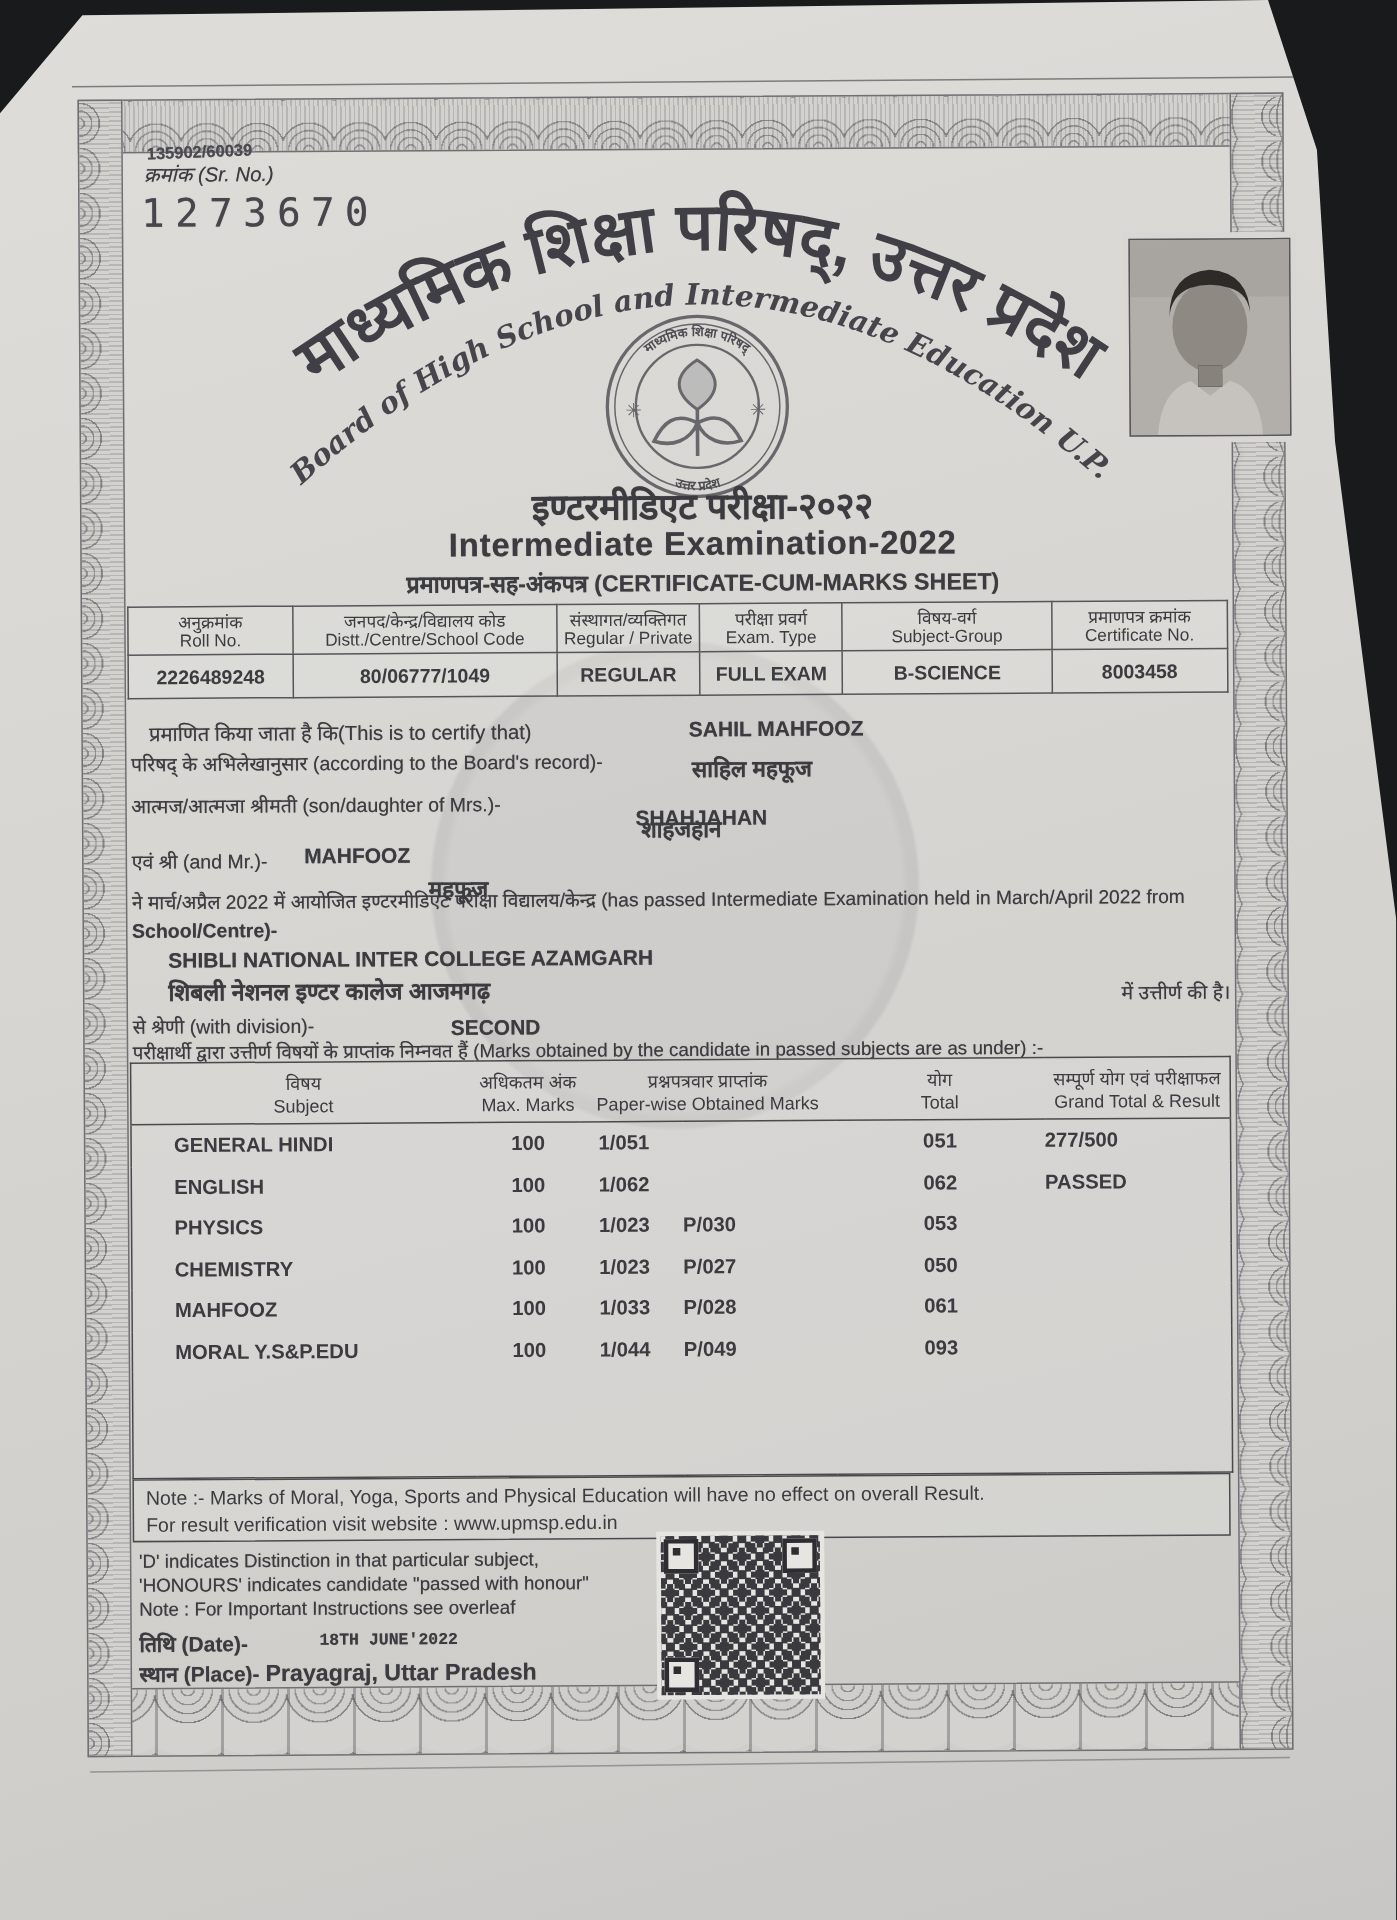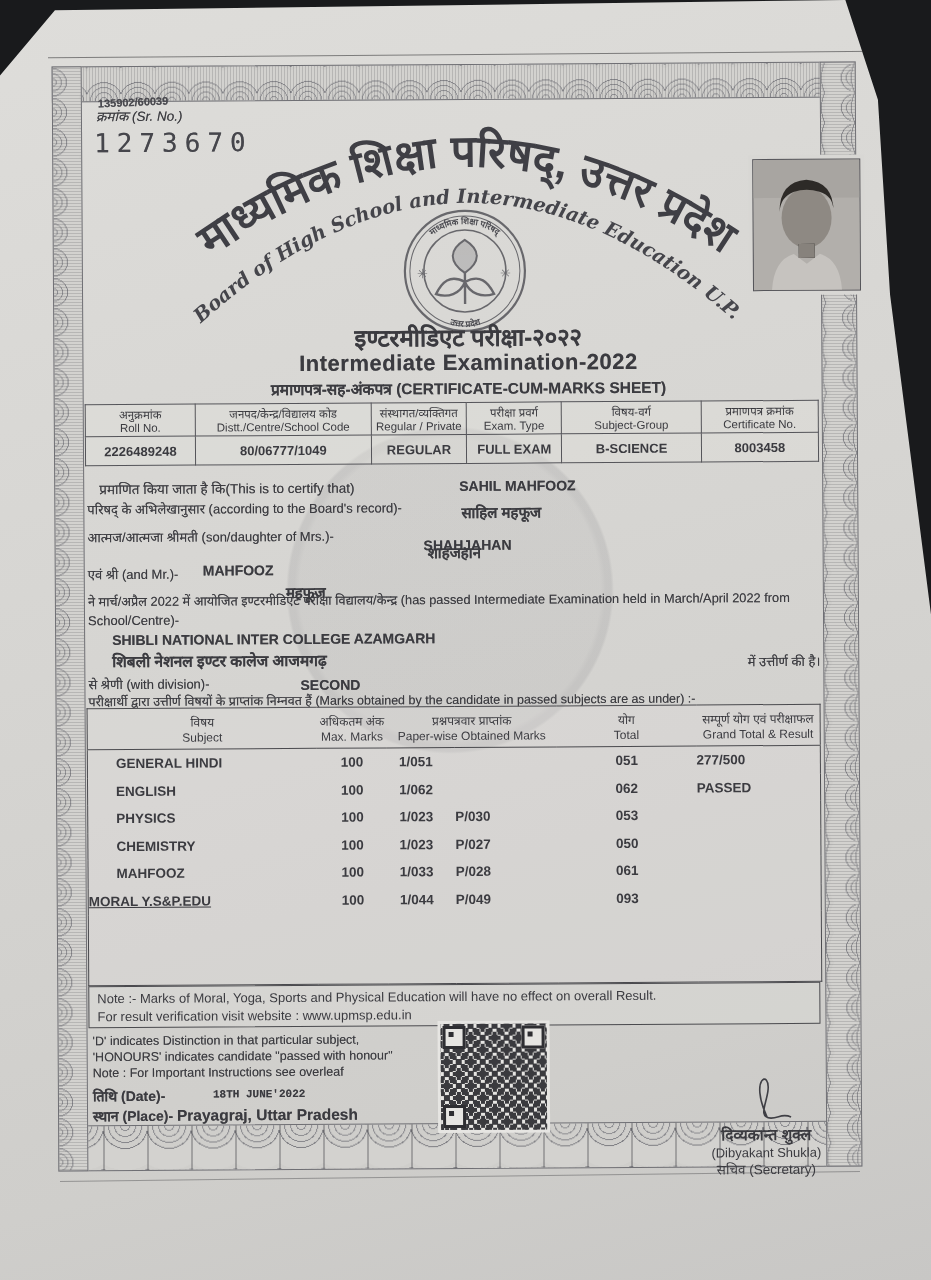--- a/index.html
+++ b/index.html
@@ -181,21 +181,21 @@
 
     <div class="t hi" style="left:33px;top:462px;font-size:13px;">आत्मज/आत्मजा श्रीमती (son/daughter of Mrs.)-</div>
     <div class="t b" style="left:369px;top:457px;font-size:14px;margin-top:16px;">SHAHJAHAN</div>
     <div class="t b hi" style="left:373px;top:478px;font-size:15px;">शाहजहान</div>
 
     <div class="t hi" style="left:33px;top:499px;font-size:13px;">एवं श्री (and Mr.)-</div>
     <div class="t b" style="left:148px;top:497px;font-size:14px;">MAHFOOZ</div>
     <div class="t b hi" style="left:231px;top:517px;font-size:15px;">महफूज</div>
 
     <div class="t hi" style="left:33px;top:526px;font-size:12.8px;">ने मार्च/अप्रैल 2022 में आयोजित इण्टरमीडिएट परीक्षा विद्यालय/केन्द्र (has passed Intermediate Examination held in March/April 2022 from</div>
-    <div class="t" style="left:33px;top:547px;font-size:13px;">School/Centre)-</div>
+    <div class="t" style="left:33px;top:547px;font-size:13px;font-weight:bold;">School/Centre)-</div>
 
     <div class="t b" style="left:57px;top:566px;font-size:14px;">SHIBLI NATIONAL INTER COLLEGE AZAMGARH</div>
     <div class="t b hi" style="left:57px;top:584px;font-size:15.5px;">शिबली नेशनल इण्टर कालेज आजमगढ़</div>
     <div class="t hi" style="left:545px;top:590px;width:220px;text-align:right;font-size:13px;">में उत्तीर्ण की है।</div>
 
     <div class="t hi" style="left:33px;top:609px;font-size:13px;">से श्रेणी (with division)-</div>
     <div class="t b" style="left:245px;top:612px;font-size:14px;">SECOND</div>
     <div class="t hi" style="left:33px;top:627px;font-size:12.5px;">परीक्षार्थी द्वारा उत्तीर्ण विषयों के प्राप्तांक निम्नवत हैं (Marks obtained by the candidate in passed subjects are as under) :-</div>
 
     <table id="marks-table" class="abs">
@@ -249,21 +249,21 @@
       </tr>
       <tr>
         <td class="cl" style="padding-left:28px;">MAHFOOZ</td>
         <td style="text-align:center;">100</td>
         <td class="cl" style="padding-left:12px;">1/033</td>
         <td class="cl">P/028</td>
         <td style="text-align:center;">061</td>
         <td class="cl"></td>
       </tr>
       <tr>
-        <td class="cl" style="text-decoration:underline;">MORAL Y.S&amp;P.EDU</td>
+        <td class="cl" style="padding-left:28px;">MORAL Y.S&amp;P.EDU</td>
         <td style="text-align:center;">100</td>
         <td class="cl" style="padding-left:12px;">1/044</td>
         <td class="cl">P/049</td>
         <td style="text-align:center;">093</td>
         <td class="cl"></td>
       </tr>
       <tr>
             <td colspan="6" style="height:70px;"></td>
           </tr>
     </tbody>
@@ -290,22 +290,14 @@
           <div></div>
         </div>
       <div class="qf" style="right:2px;top:2px;">
           <div></div>
         </div>
       <div class="qf" style="left:2px;bottom:2px;">
           <div></div>
         </div>
     </div>
 
-    <div id="sig-block" class="abs">
-      <svg width="70" height="58" viewBox="0 0 70 58" style="margin-bottom:-6px;">
-        <path d="M 36 50 C 18 10 40 2 37 24 C 35 38 27 50 40 51 C 48 51 51 46 60 50" fill="none" stroke="#3f3f45" stroke-width="1.6"></path>
-      </svg>
-      <div class="b hi" style="font-size:15.5px;">दिव्यकान्त शुक्ल</div>
-      <div style="font-size:13px;">(Dibyakant Shukla)</div>
-      <div class="hi" style="font-size:13.5px;">सचिव (Secretary)</div>
-    </div>
   </div>
 </div>
 
 </body></html>

